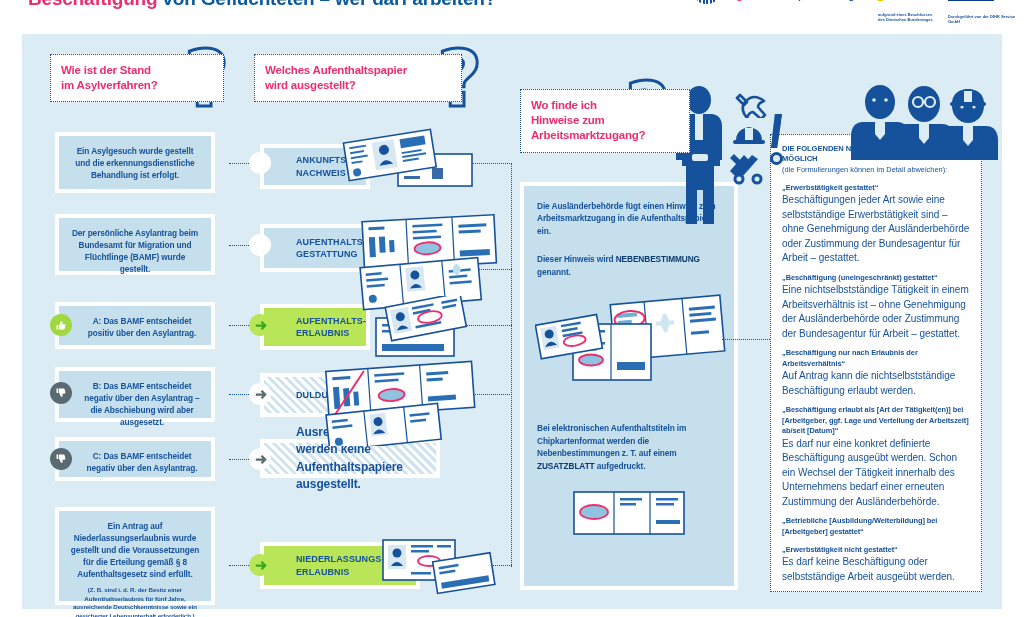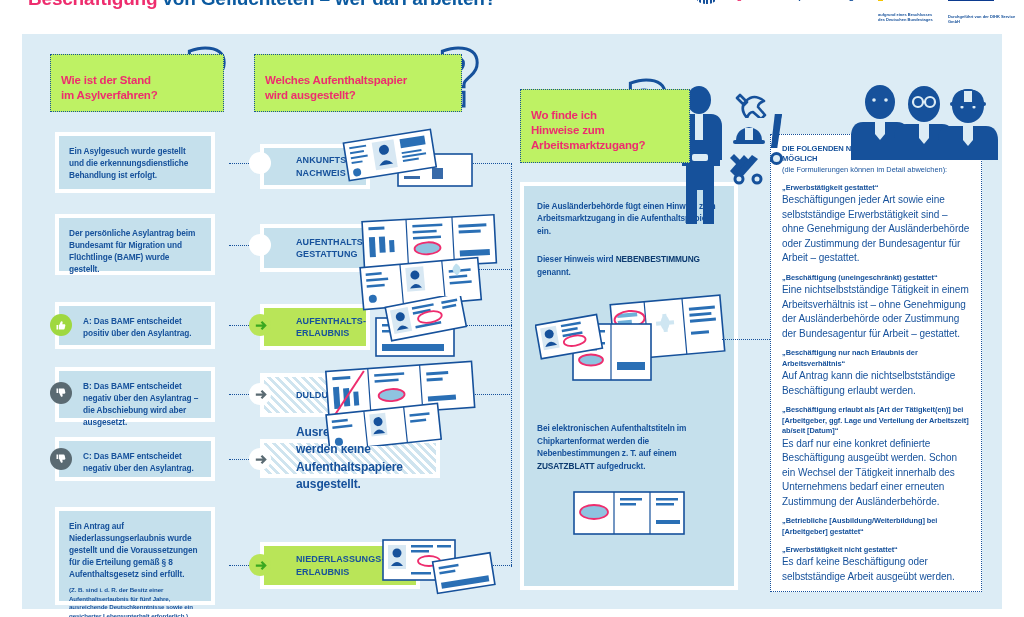--- a/index.html
+++ b/index.html
@@ -33,29 +33,29 @@
   .logo-eu{position:absolute;right:8px;top:-14px;width:68px;}
   .logo-eu .box{width:46px;height:15px;background:#0b3a8f;position:relative;}
   .logo-eu .box:after{content:"";position:absolute;left:4px;top:4px;width:7px;height:7px;
     background:radial-gradient(circle,#f5c400 1px,transparent 1.2px) 0 0/3.5px 3.5px;}
   .logo-eu .cap{position:absolute;left:0;top:28px;font-size:4px;line-height:1.25;color:#16519b;font-weight:bold;width:68px;}
 
   
   .panel{position:absolute;left:22px;top:34px;width:980px;height:575px;background:#dcecf5;}
 
   
-  .qbubble{position:absolute;background:#bef264;border:1.6px dotted #16519b;padding:18px 10px 8px 10px;z-index:6;}
+  .qbubble{position:absolute;background:#ffffff;border:1.6px dotted #16519b;padding:8px 10px 8px 10px;z-index:6;}
   .qbubble .q-line{color:#ee2d6e;font-weight:bold;font-size:11.5px;line-height:1.32;letter-spacing:-.2px;white-space:nowrap;}
   .qmark{position:absolute;color:#16519b;font-weight:bold;z-index:5;line-height:1;
          font-family:"DejaVu Sans", sans-serif;}
 
   
   .lbox{position:absolute;background:#fff;padding:4px;box-sizing:border-box;}
   .lbox .inner{background:#c5e0ec;width:100%;height:100%;box-sizing:border-box;padding:9px 10px;}
-  .lbox p{margin:0;color:#16519b;font-size:8.3px;line-height:1.45;font-weight:bold;letter-spacing:-.1px;}
+  .lbox p{margin:0;color:#16519b;font-size:8.3px;line-height:1.45;font-weight:bold;letter-spacing:-.1px;text-align:center;}
   .lbox p.small{font-size:6.2px;line-height:1.4;margin-top:6px;}
 
   
   .tbox{position:absolute;background:#fff;padding:4px;box-sizing:border-box;}
   .tbox .inner{width:100%;height:100%;box-sizing:border-box;display:flex;align-items:center;
                padding-left:32px;}
   .tbox .inner.blue{background:#c5e0ec;}
   .tbox .inner.green{background:#b9e558;}
   .tbox .inner.hatch{background:
       repeating-linear-gradient(45deg,#ffffff 0 3px,#cfe4ef 3px 6px);}

